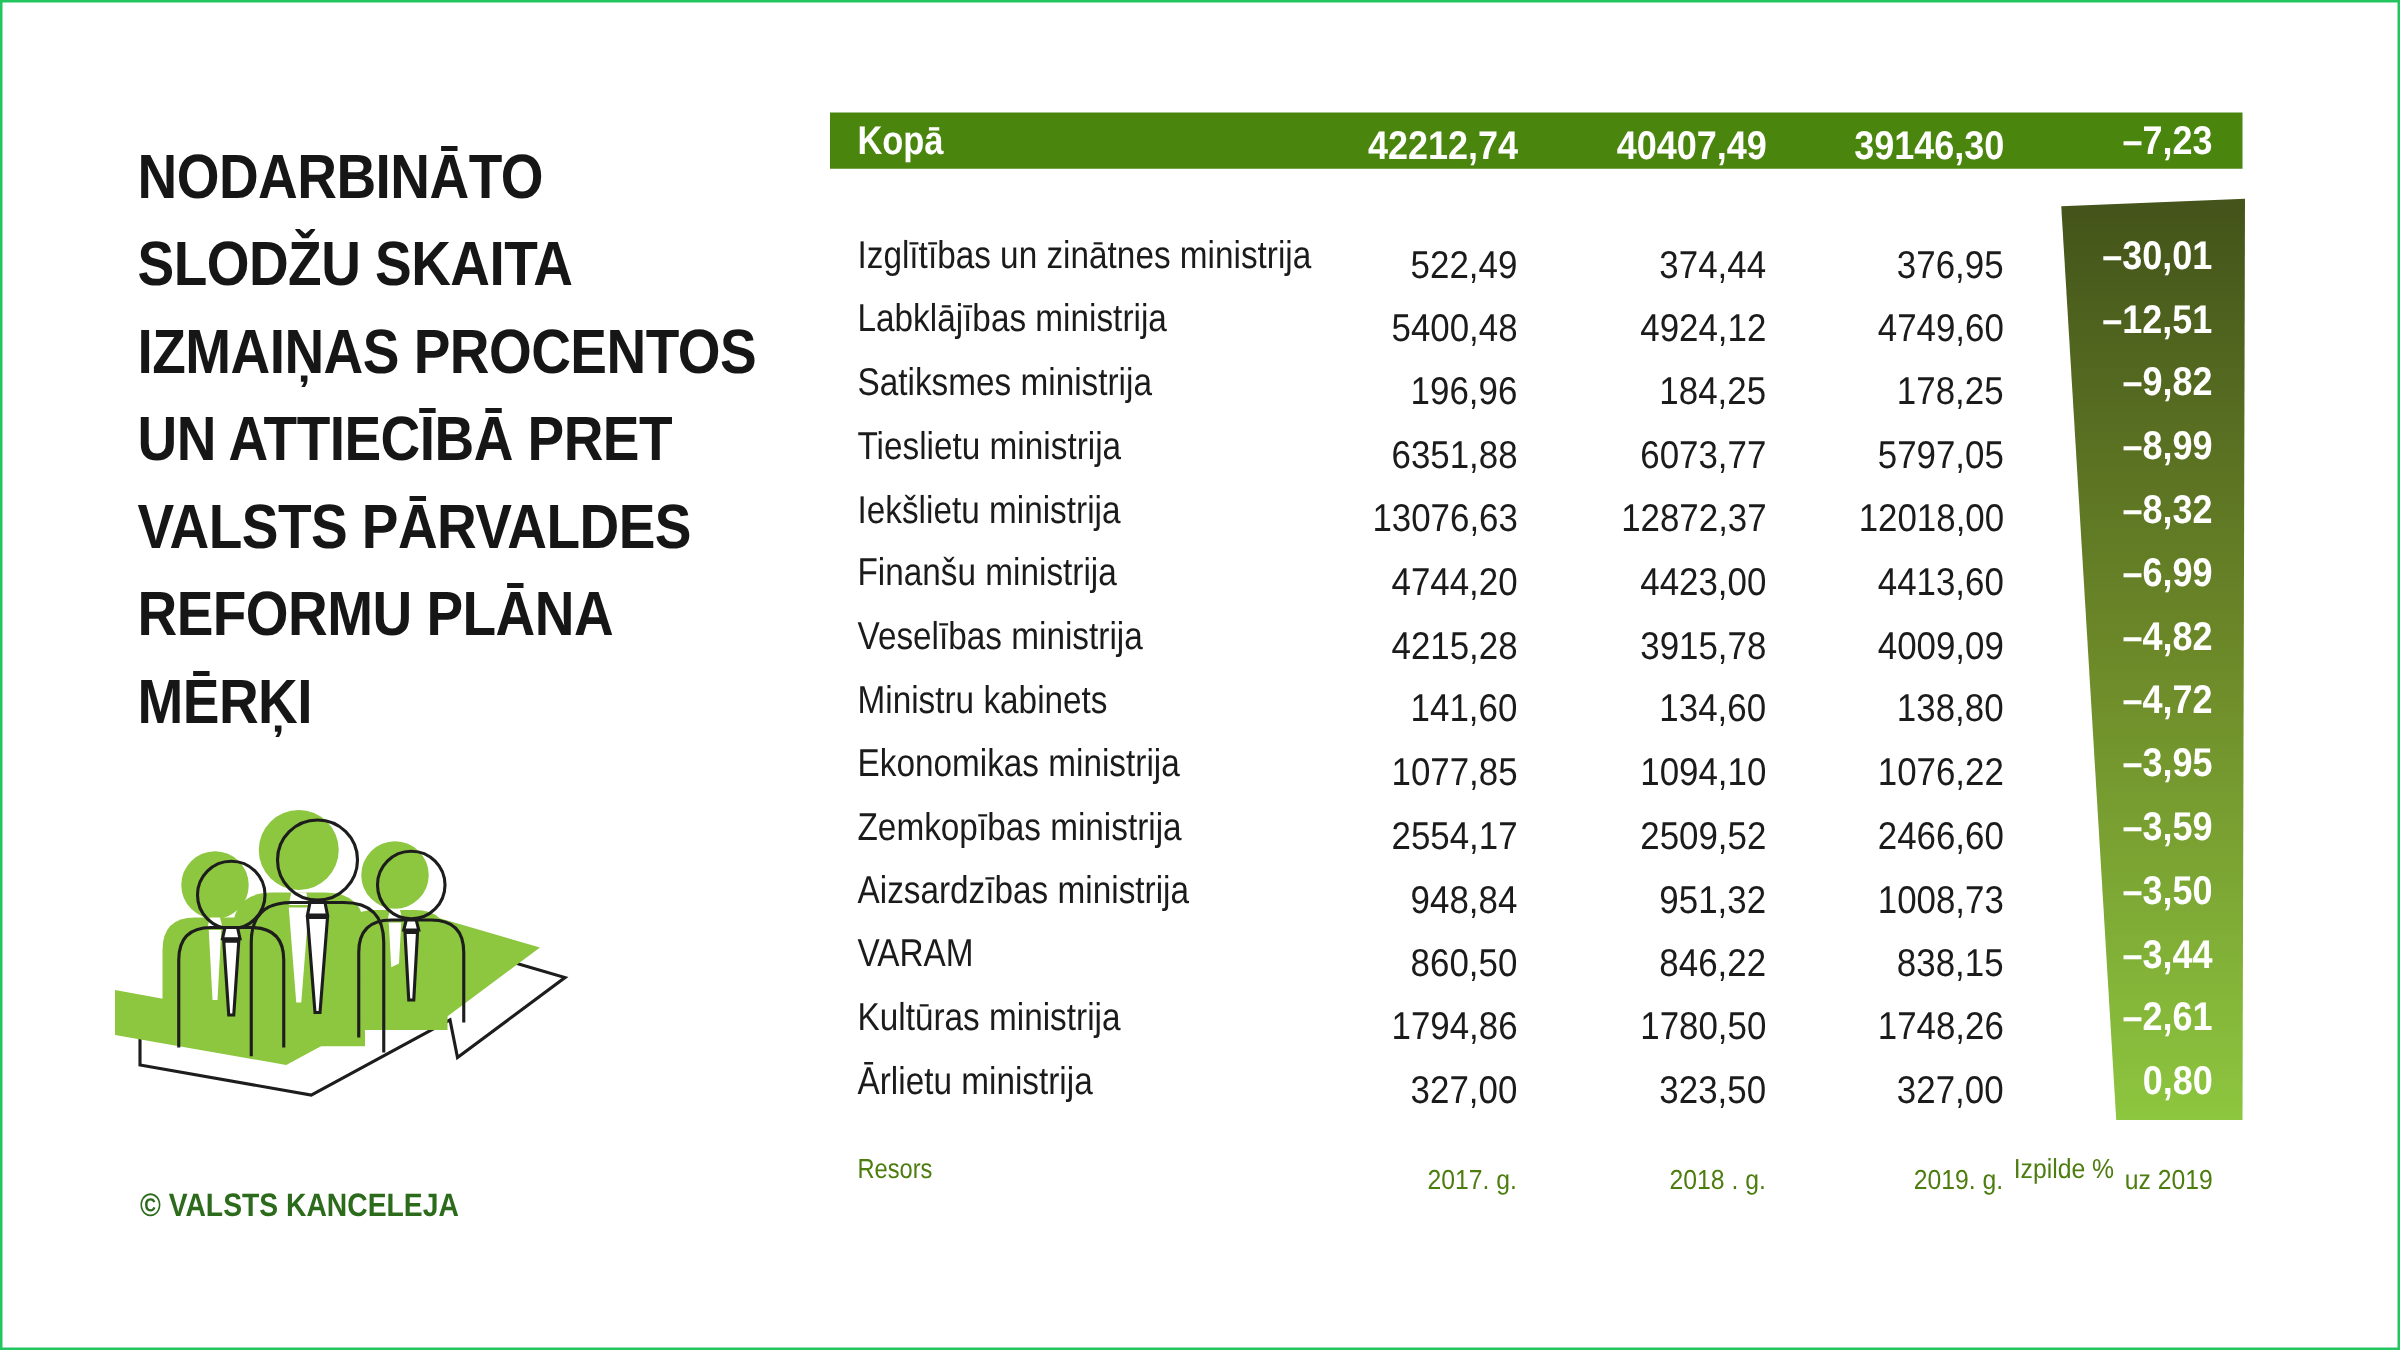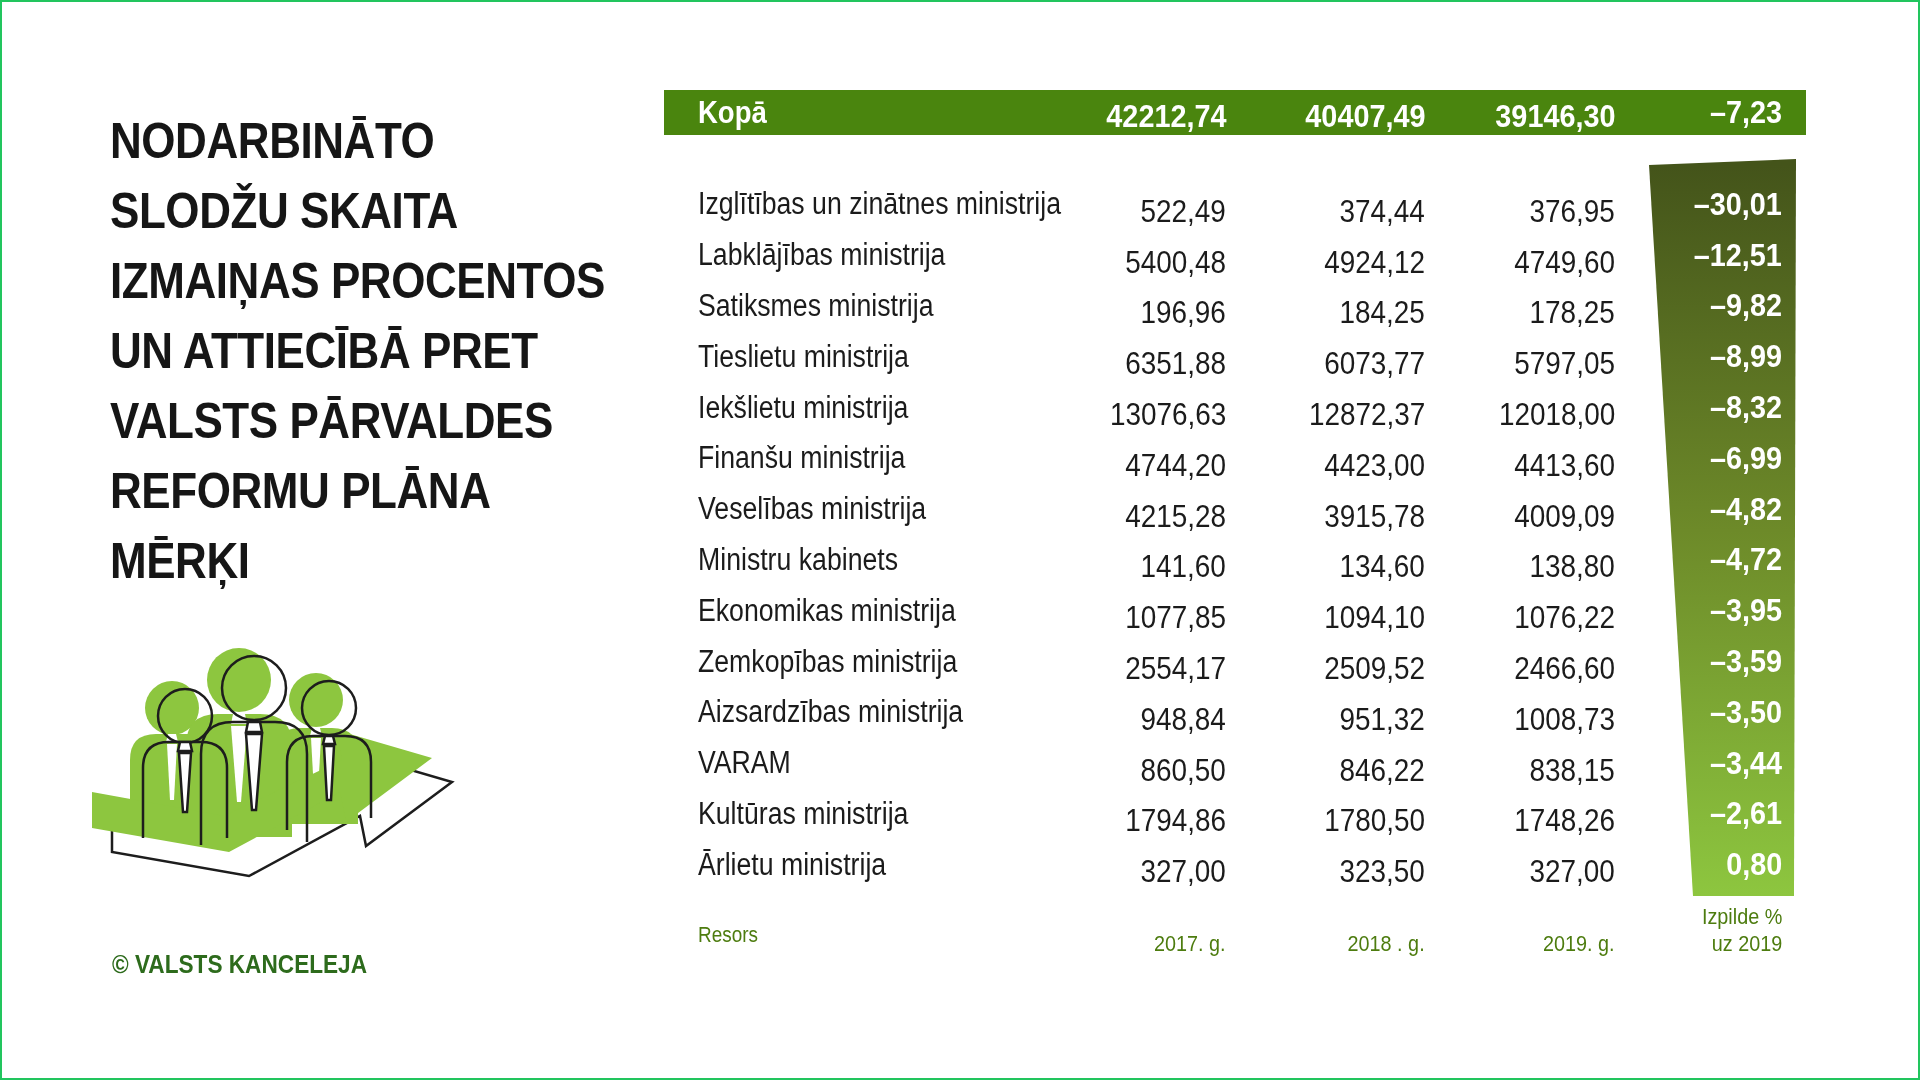--- a/index.html
+++ b/index.html
@@ -24,25 +24,25 @@
   .cell.pct{justify-content:flex-end;padding-right:24px;}
   .sxl{display:inline-block;transform:scaleX(.86);transform-origin:0 50%;white-space:nowrap;}
   .sxr{display:inline-block;transform:scaleX(.9);transform-origin:100% 50%;white-space:nowrap;}
 
   .total-bar{position:absolute;left:662px;top:88px;width:1130px;height:45px;
              background:#4a850e;color:#ffffff;font-size:32px;font-weight:700;}
   .body-rows{position:absolute;left:662px;top:177px;width:1130px;}
   .row{height:50.8px;font-size:31px;}
   .row .pctv{color:#ffffff;font-weight:700;font-size:32px;}
   .funnel-svg{position:absolute;left:0;top:0;pointer-events:none;}
-  .body-rows,.total-bar,.tfooter{z-index:2;padding-left:12px;}
+  .body-rows,.total-bar,.tfooter{z-index:2;}
   .funnel-svg{z-index:1;}
   .tfooter{position:absolute;left:662px;top:910px;width:1130px;color:#4d7c0f;font-size:22px;}
   .tfooter .cell{height:45px;}
-  .izp{display:flex;flex-direction:column;align-items:flex-end;justify-content:flex-start;}
+  .izp{display:flex;flex-direction:row;align-items:flex-end;justify-content:flex-start;}
   .izp .l2{margin-top:1px;}
 </style>
 </head>
 <body>
 
 <div class="canvas">
 
   <div class="title">
     <div class="tline">NODARBINĀTO</div>
     <div class="tline">SLODŽU SKAITA</div>

